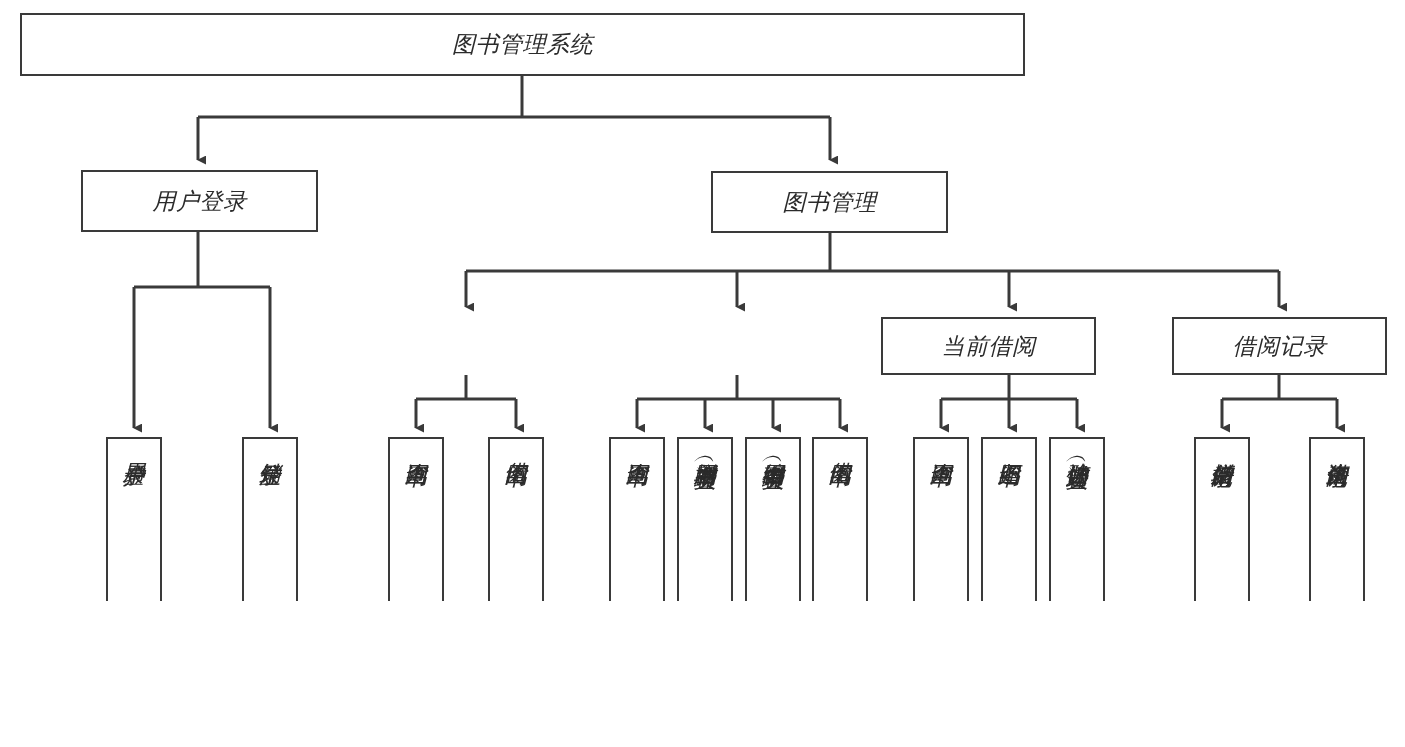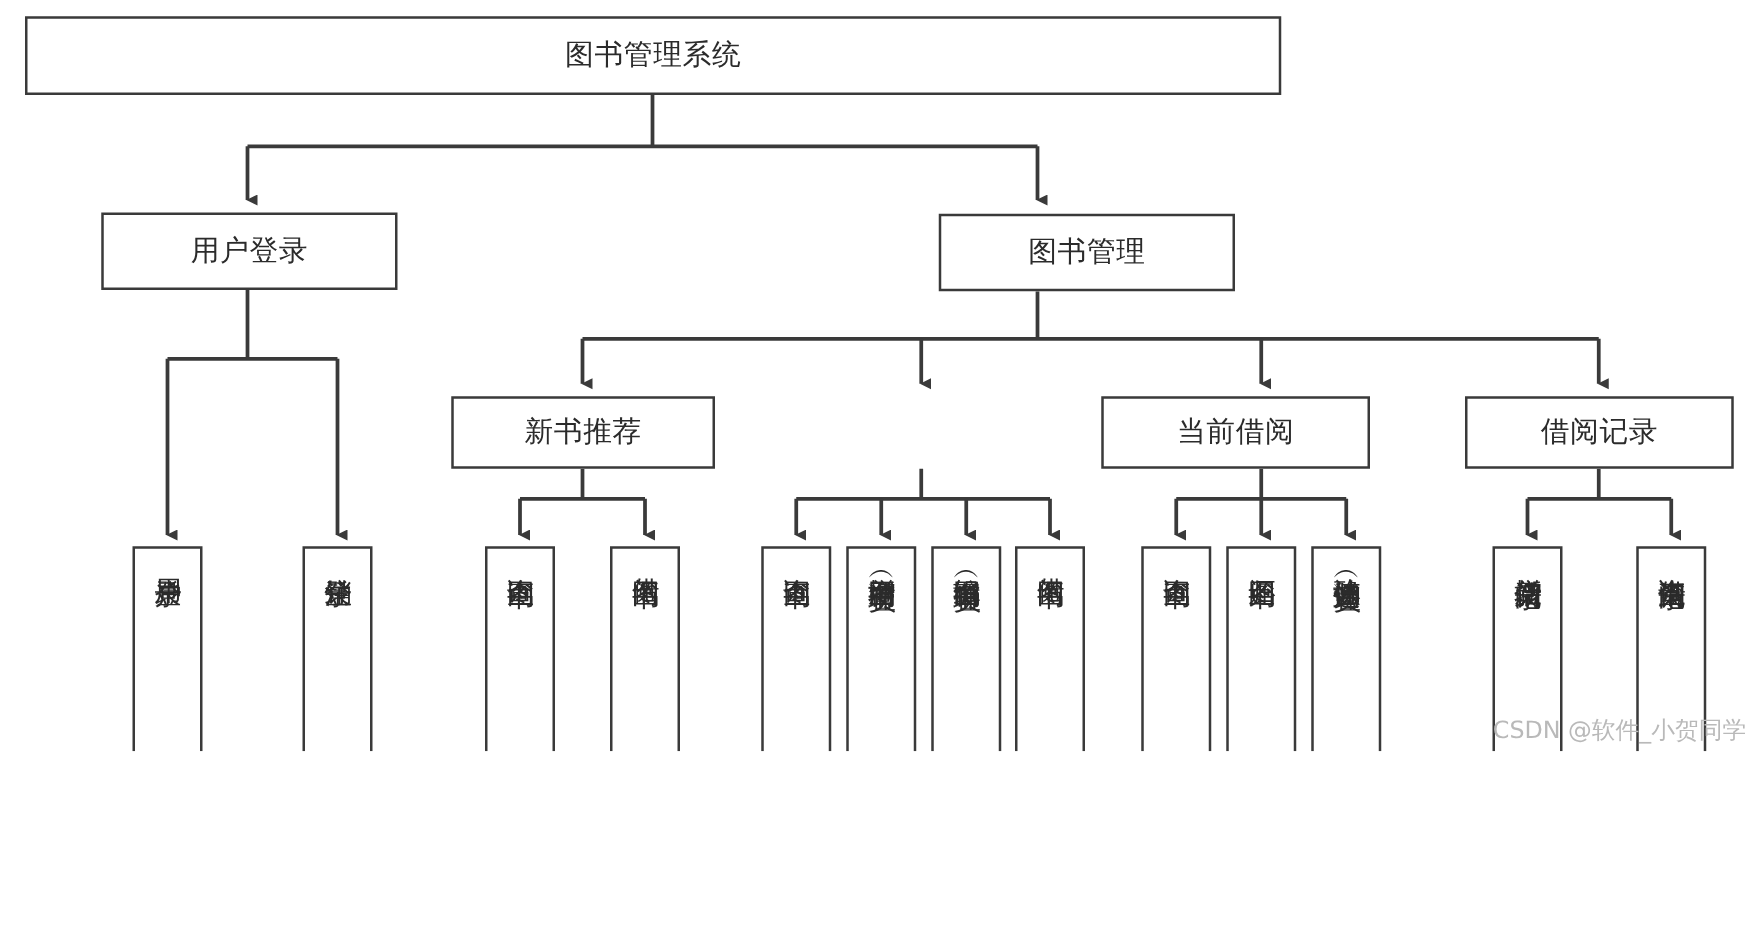--- a/index.html
+++ b/index.html
@@ -9,20 +9,21 @@
   }
   body {
     font-family: "DejaVu Sans", "Liberation Sans", sans-serif;
   }
   #diagram-root {
     position: relative;
     width: 1405px;
     height: 601px;
     background: #ffffff;
     overflow: hidden;
+    font-style: italic;
   }
   .node {
     position: absolute;
     box-sizing: border-box;
     border: 2.5px solid #3a3a3a;
     background: #ffffff;
     display: flex;
     align-items: center;
     justify-content: center;
     color: #2b2b2b;
@@ -125,27 +126,24 @@
   </svg>
 
   <div class="node" style="left:20px; top:13px; width:1005px; height:63px;">
     <span class="node-label">图书管理系统</span>
   </div>
 
   <div class="node" style="left:81px; top:170px; width:237px; height:62px;">
     <span class="node-label">用户登录</span>
   </div>
 
-  <div class="node" style="left:751px; top:171px; width:237px; height:62px;">
+  <div class="node" style="left:711px; top:171px; width:237px; height:62px;">
     <span class="node-label">图书管理</span>
   </div>
 
-  <div class="node" style="left:361px; top:317px; width:211px; height:58px;">
-    <span class="node-label">新书推荐</span>
-  </div>
 
 
   <div class="node" style="left:881px; top:317px; width:215px; height:58px;">
     <span class="node-label">当前借阅</span>
   </div>
 
   <div class="node" style="left:1172px; top:317px; width:215px; height:58px;">
     <span class="node-label">借阅记录</span>
   </div>
 
@@ -194,15 +192,14 @@
   </div>
 
   <div class="node vertical" style="left:1194px; top:437px; width:56px; height:296px;">
     <span class="node-label">新增借阅记录</span>
   </div>
 
   <div class="node vertical" style="left:1309px; top:437px; width:56px; height:296px;">
     <span class="node-label">查询借阅记录</span>
   </div>
 
-  <div class="watermark">CSDN @软件_小贺同学</div>
 
 </div>
 
 </body></html>

